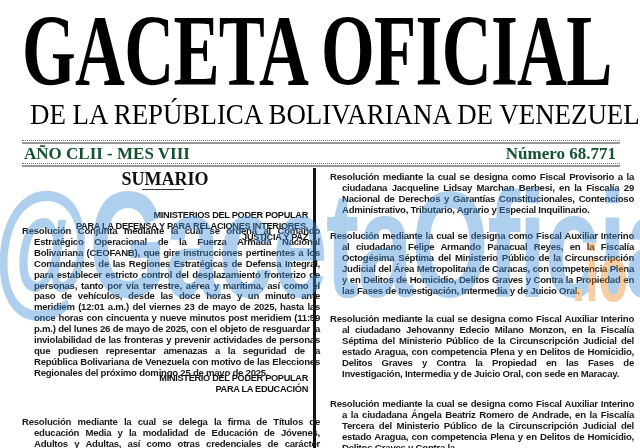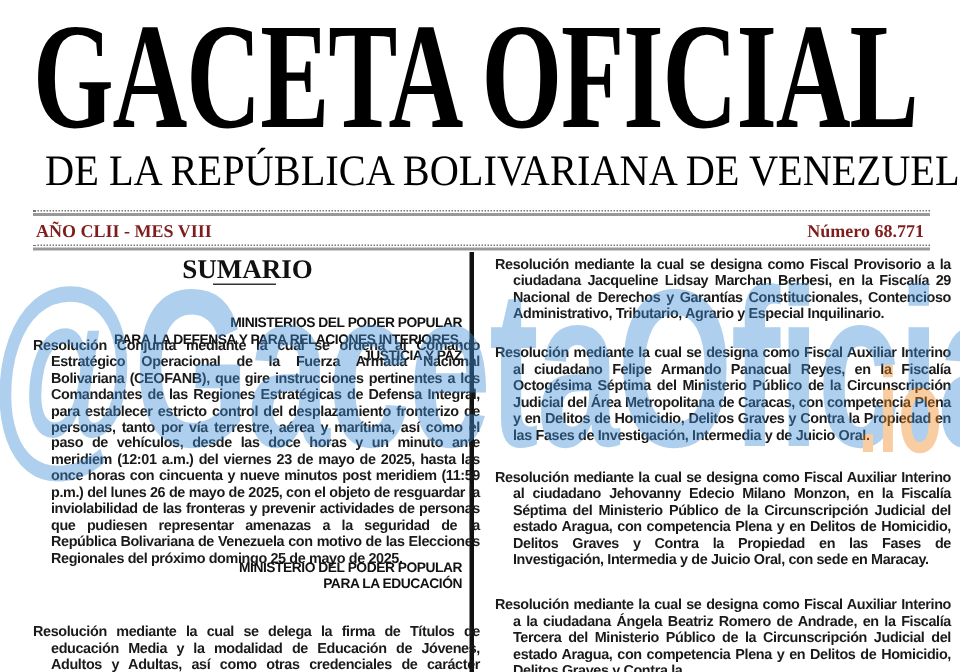--- a/index.html
+++ b/index.html
@@ -20,21 +20,21 @@
     transform: scaleX(0.928); transform-origin: left top;
   }
 
   .rule { position: absolute; left: 22px; width: 598px; }
   .rule-top1 { top: 140px; height: 1px; border-top: 1px dotted #777; }
   .rule-top2 { top: 142px; height: 0; border-top: 2px solid #999; }
   .rule-bot1 { top: 163px; height: 0; border-top: 1px dotted #777; }
   .rule-bot2 { top: 165px; height: 0; border-top: 2px solid #999; }
 
   .infobar { position: absolute; left: 24px; top: 146px; width: 592px; height: 16px;
-    font-family: "Liberation Serif", serif; font-weight: bold; font-size: 12px; line-height: 16px; color: #7f1d1d; }
+    font-family: "Liberation Serif", serif; font-weight: bold; font-size: 17px; line-height: 16px; color: #14532d; }
   .info-left { position: absolute; left: 0; top: 0; }
   .info-center { position: absolute; left: 206px; top: 0; }
   .info-right { position: absolute; right: 0; top: 0; }
 
   .col-divider { position: absolute; left: 313px; top: 168px; width: 3px; height: 280px; background: #111; }
 
   .col { position: absolute; top: 168px; }
   .col-left { left: 22px; width: 286px; }
   .col-right { left: 330px; width: 292px; }
 

